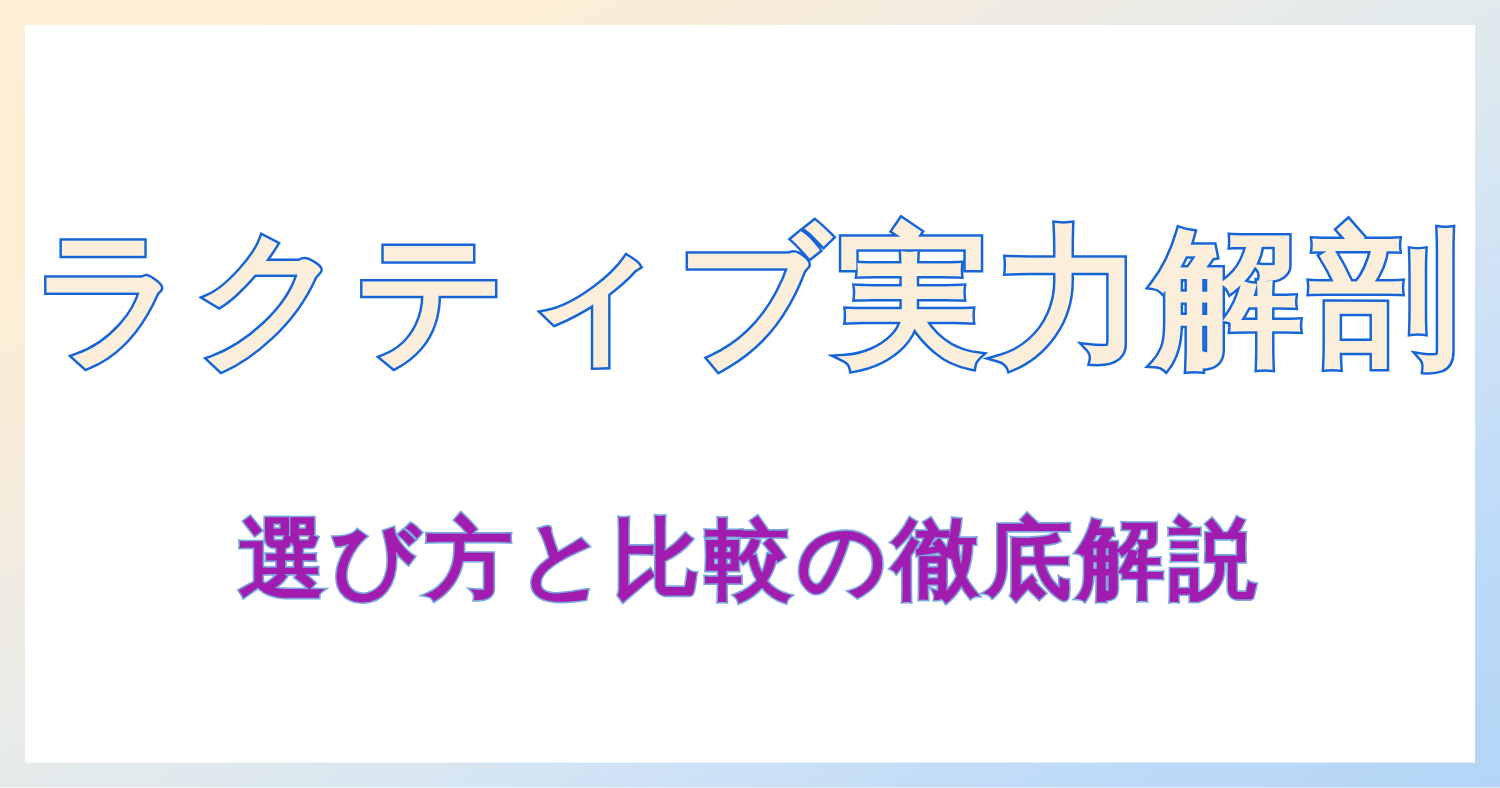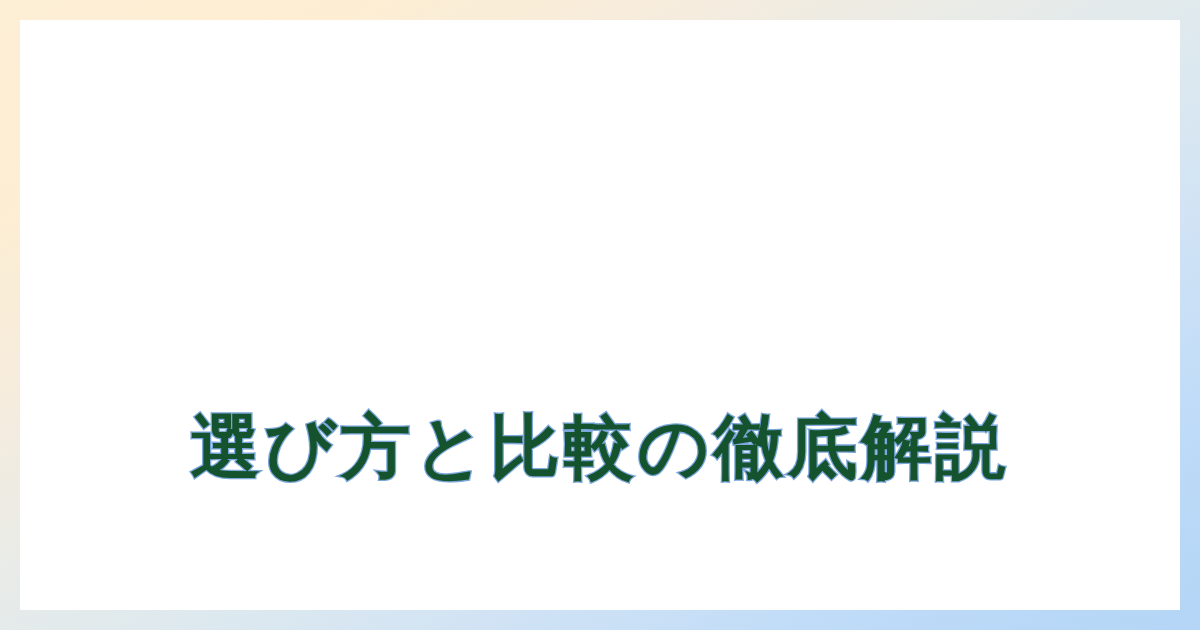--- a/index.html
+++ b/index.html
@@ -77,34 +77,37 @@
     top: 385px;
     text-align: center;
   }
   .subtitle {
     display: inline-block;
     font-family: "DejaVu Sans", "Liberation Sans", sans-serif;
     font-size: 70px;
     font-weight: 700;
     line-height: 1.2;
     letter-spacing: 4px;
-    color: #14532d;
+    color: #a21caf;
     -webkit-text-stroke: 2.6px #7ba7dc;
     paint-order: stroke fill;
     white-space: nowrap;
     margin: 0;
   }
 </style>
 </head>
 <body>
 
 <div class="poster">
 
   <div class="card">
 
+    <div class="title-wrap">
+      <h1 class="title">ラクティブ実力解剖</h1>
+    </div>
 
     <div class="subtitle-wrap">
       <h2 class="subtitle">選び方と比較の徹底解説</h2>
     </div>
 
   </div>
 
 </div>
 
 </body></html>

